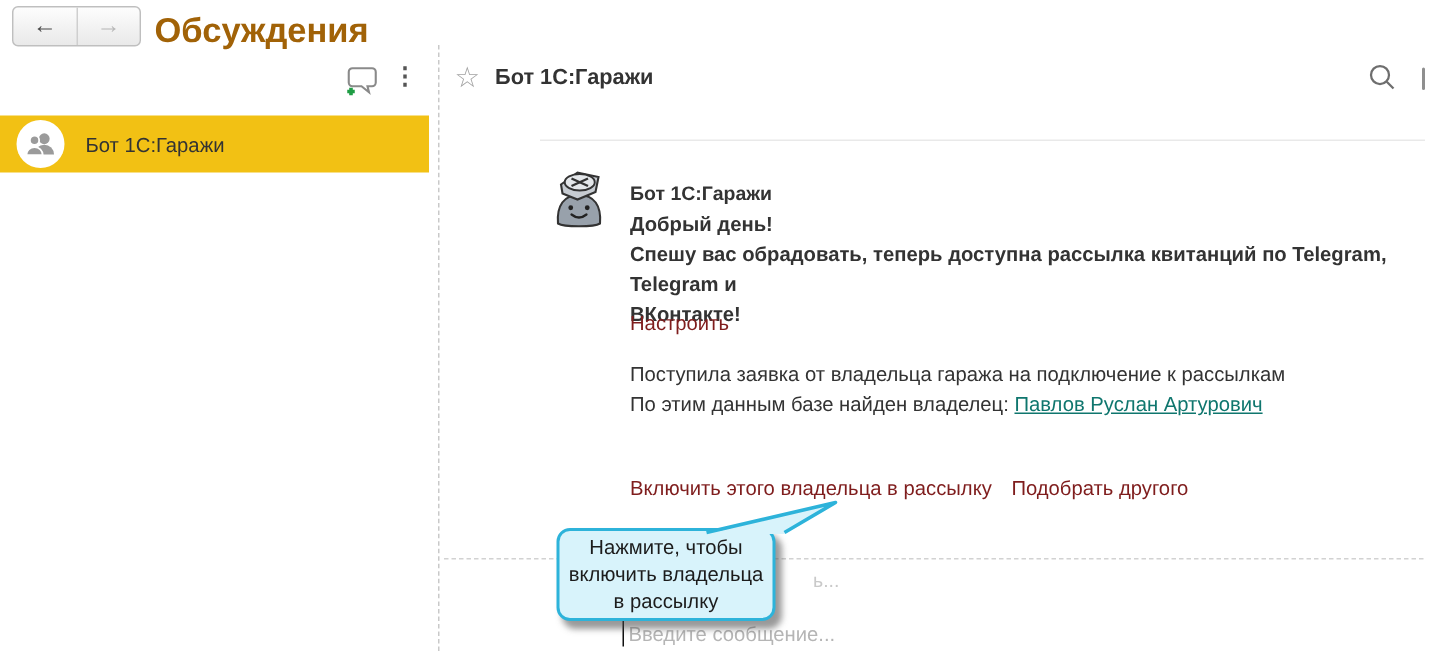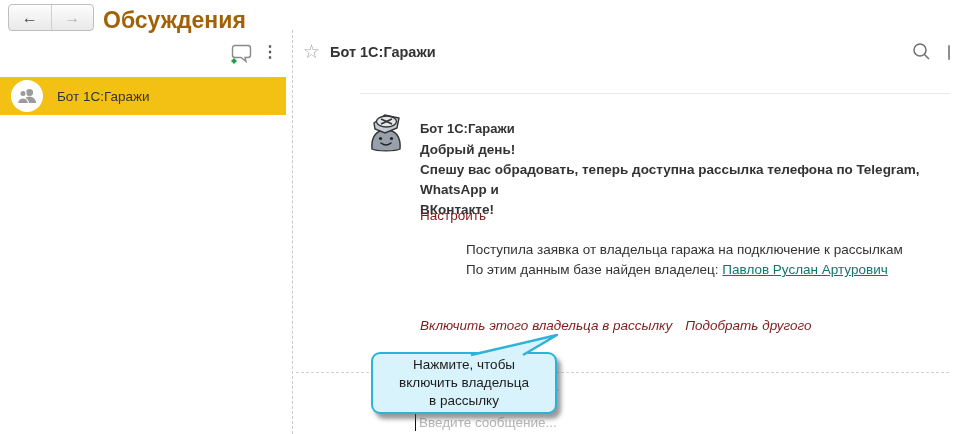--- a/index.html
+++ b/index.html
@@ -37,35 +37,35 @@
   .chat-search { position:absolute; left:912px; top:42px; cursor:pointer; }
   .partial-icon { position:absolute; left:948px; top:45px; width:2px; height:15px; background:#8f8f8f; border-radius:1px; }
   .chat-hairline { position:absolute; left:360px; top:93px; width:590px; height:0; border-top:1px solid #e9e9e9; }
 
   
   .msg-avatar { position:absolute; left:366px; top:111px; }
   .msg-sender { position:absolute; left:420px; top:121px; font-size:13px; font-weight:bold; color:#333; }
   .msg-text { position:absolute; left:420px; font-size:13.5px; line-height:20px; color:#333; }
   .blk-greeting { top:140px;font-weight:bold; }
   .blk-configure { top:206px; }
-  .blk-request { top:240px;margin-left:46px; }
-  .blk-actions { top:316px;font-style:italic; }
+  .blk-request { top:240px; }
+  .blk-actions { top:316px; }
   a.lnk { color:#7f1d1d; text-decoration:none; cursor:pointer; }
   a.lnk-u { color:#0f766e; text-decoration:underline; cursor:pointer; }
   .act-gap { display:inline-block; width:13px; }
 
   
   .h-sep { position:absolute; left:296px; top:372px; width:653px; height:0; border-top:1px dashed #d2d2d2; }
   .hidden-frag { position:absolute; left:542px; top:379px; font-size:13px; color:#c9c9c9; }
   .composer { position:absolute; left:415px; top:412px; height:20px; display:flex; align-items:center; cursor:text; }
   .caret { width:1px; height:17px; background:#111; margin-right:3px; }
   .composer-ph { font-size:13.5px; color:#b5b5b5; }
 
   
-  .tooltip { position:absolute; left:371px; top:352px; width:186px; height:62px;
+  .tooltip { position:absolute; left:371px; top:352px; width:146px; height:62px;
     background:#D8F3FB; border:2px solid #2DB3DA; border-radius:9px;
     box-shadow:4px 5px 4px rgba(70,70,70,.55);
     display:flex; flex-direction:column; align-items:center; justify-content:center;
     z-index:5; }
   .tooltip .tl { font-size:13.5px; line-height:18px; color:#1c1c1c; white-space:nowrap; }
   .tooltip-tail { position:absolute; top:-21px; left:96px; z-index:6; }
 </style>
 </head>
 <body>
 
@@ -125,21 +125,21 @@
     <line x1="26" y1="8" x2="15" y2="13" stroke="#333" stroke-width="1.6"></line>
     <circle cx="14.5" cy="27.5" r="1.6" fill="#222"></circle>
     <circle cx="25.5" cy="27.5" r="1.6" fill="#222"></circle>
     <path d="M15 32 q5 4 10 0" fill="none" stroke="#222" stroke-width="1.5" stroke-linecap="round"></path>
   </svg>
 
   <div class="msg-sender">Бот 1С:Гаражи</div>
 
   <div class="msg-text blk-greeting">
     <div>Добрый день!</div>
-    <div>Спешу вас обрадовать, теперь доступна рассылка телефона по Telegram, WhatsApp и</div>
+    <div>Спешу вас обрадовать, теперь доступна рассылка квитанций по Telegram, Telegram и</div>
     <div>ВКонтакте!</div>
   </div>
 
   <div class="msg-text blk-configure">
     <a class="lnk">Настроить</a>
   </div>
 
   <div class="msg-text blk-request">
     <div>Поступила заявка от владельца гаража на подключение к рассылкам</div>
     <div><span>По этим данным базе найден владелец: </span><a class="lnk-u">Павлов Руслан Артурович</a></div>

